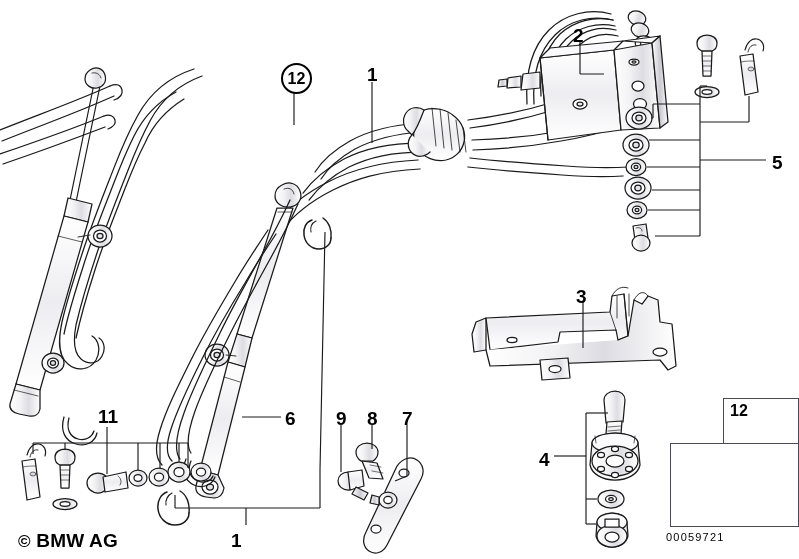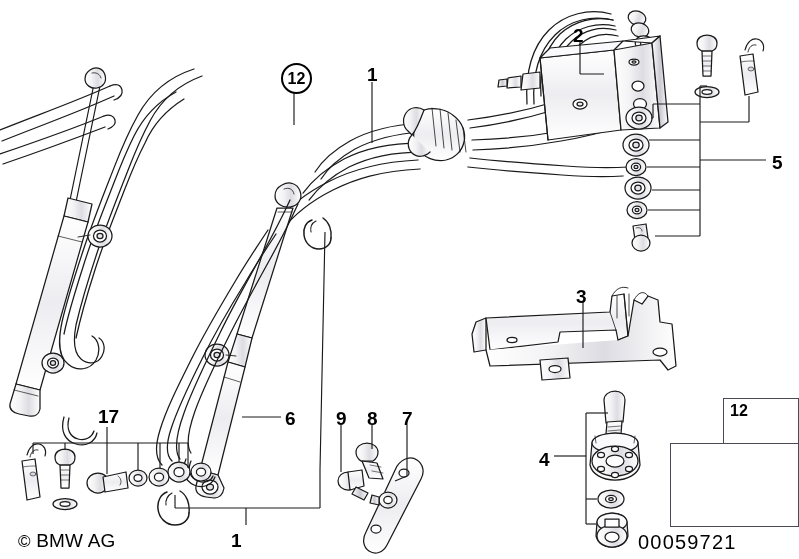--- a/index.html
+++ b/index.html
@@ -30,29 +30,29 @@
   }
   .boxnum{
     position:absolute;
     font-weight:bold;
     font-size:16px;
   }
   #copyright{
     position:absolute;
     left:18px;top:530px;
     font-size:19px;
-    font-weight:normal;
+    font-weight:bold;
     letter-spacing:0.2px;
     white-space:nowrap;
   }
   #copyright .cmark{font-size:17px;}
   #partnumber{
     position:absolute;
-    left:638px;top:531px;
-    font-size:20px;
+    left:666px;top:531px;
+    font-size:11px;
     letter-spacing:1.2px;
   }
   .detailbox{
     position:absolute;
     border:1px solid #4a4a55;
     background:#fff;
   }
 </style>
 </head>
 <body>
@@ -488,21 +488,21 @@
   <div class="callout" style="left:367px;top:65px;">1</div>
   <div class="callout" style="left:573px;top:26px;">2</div>
   <div class="callout" style="left:576px;top:287px;">3</div>
   <div class="callout" style="left:539px;top:450px;">4</div>
   <div class="callout" style="left:772px;top:153px;">5</div>
   <div class="callout" style="left:285px;top:409px;">6</div>
   <div class="callout" style="left:402px;top:409px;">7</div>
   <div class="callout" style="left:367px;top:409px;">8</div>
   <div class="callout" style="left:336px;top:409px;">9</div>
   <div class="callout" style="left:231px;top:531px;">1</div>
-  <div class="callout" style="left:98px;top:407px;">17</div>
+  <div class="callout" style="left:98px;top:407px;">11</div>
   <div class="callout circled" style="left:281px;top:63px;">12</div>
   <div class="boxnum" style="left:730px;top:402px;">12</div>
 
   <div id="copyright">
     <span class="cmark">©</span>
     <span>BMW AG</span>
   </div>
   <div id="partnumber">00059721</div>
 
 </div>

